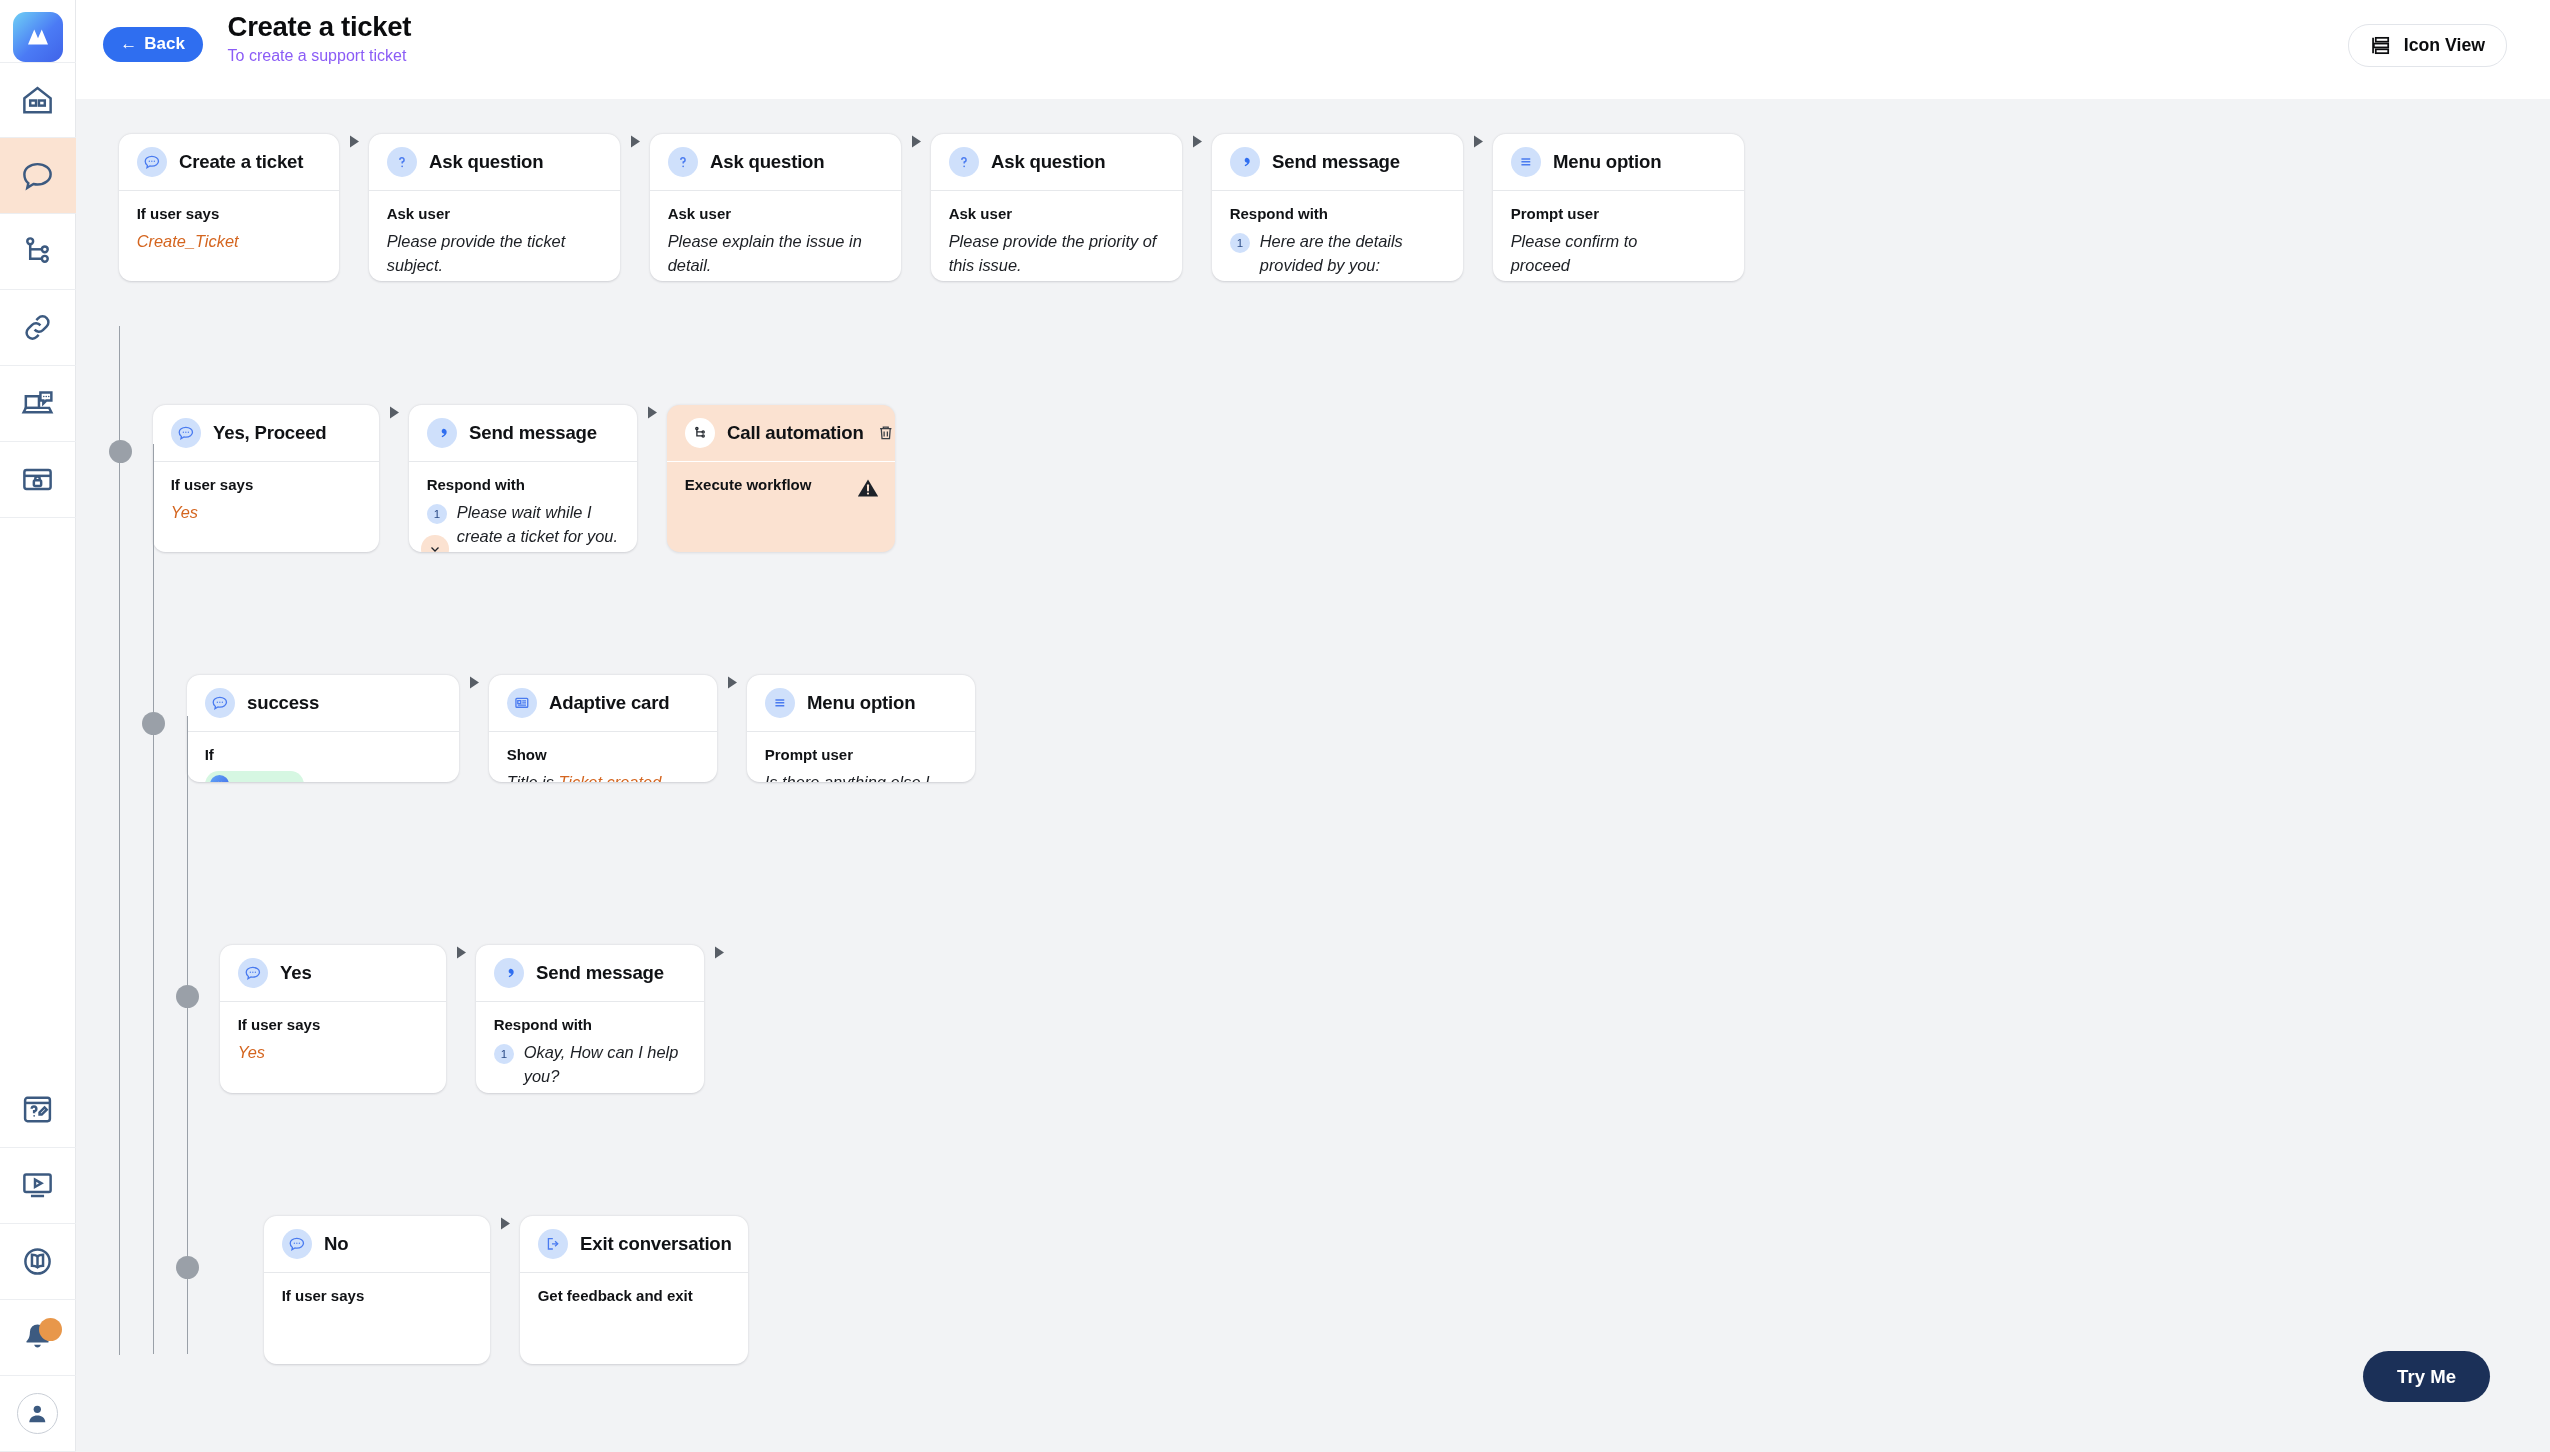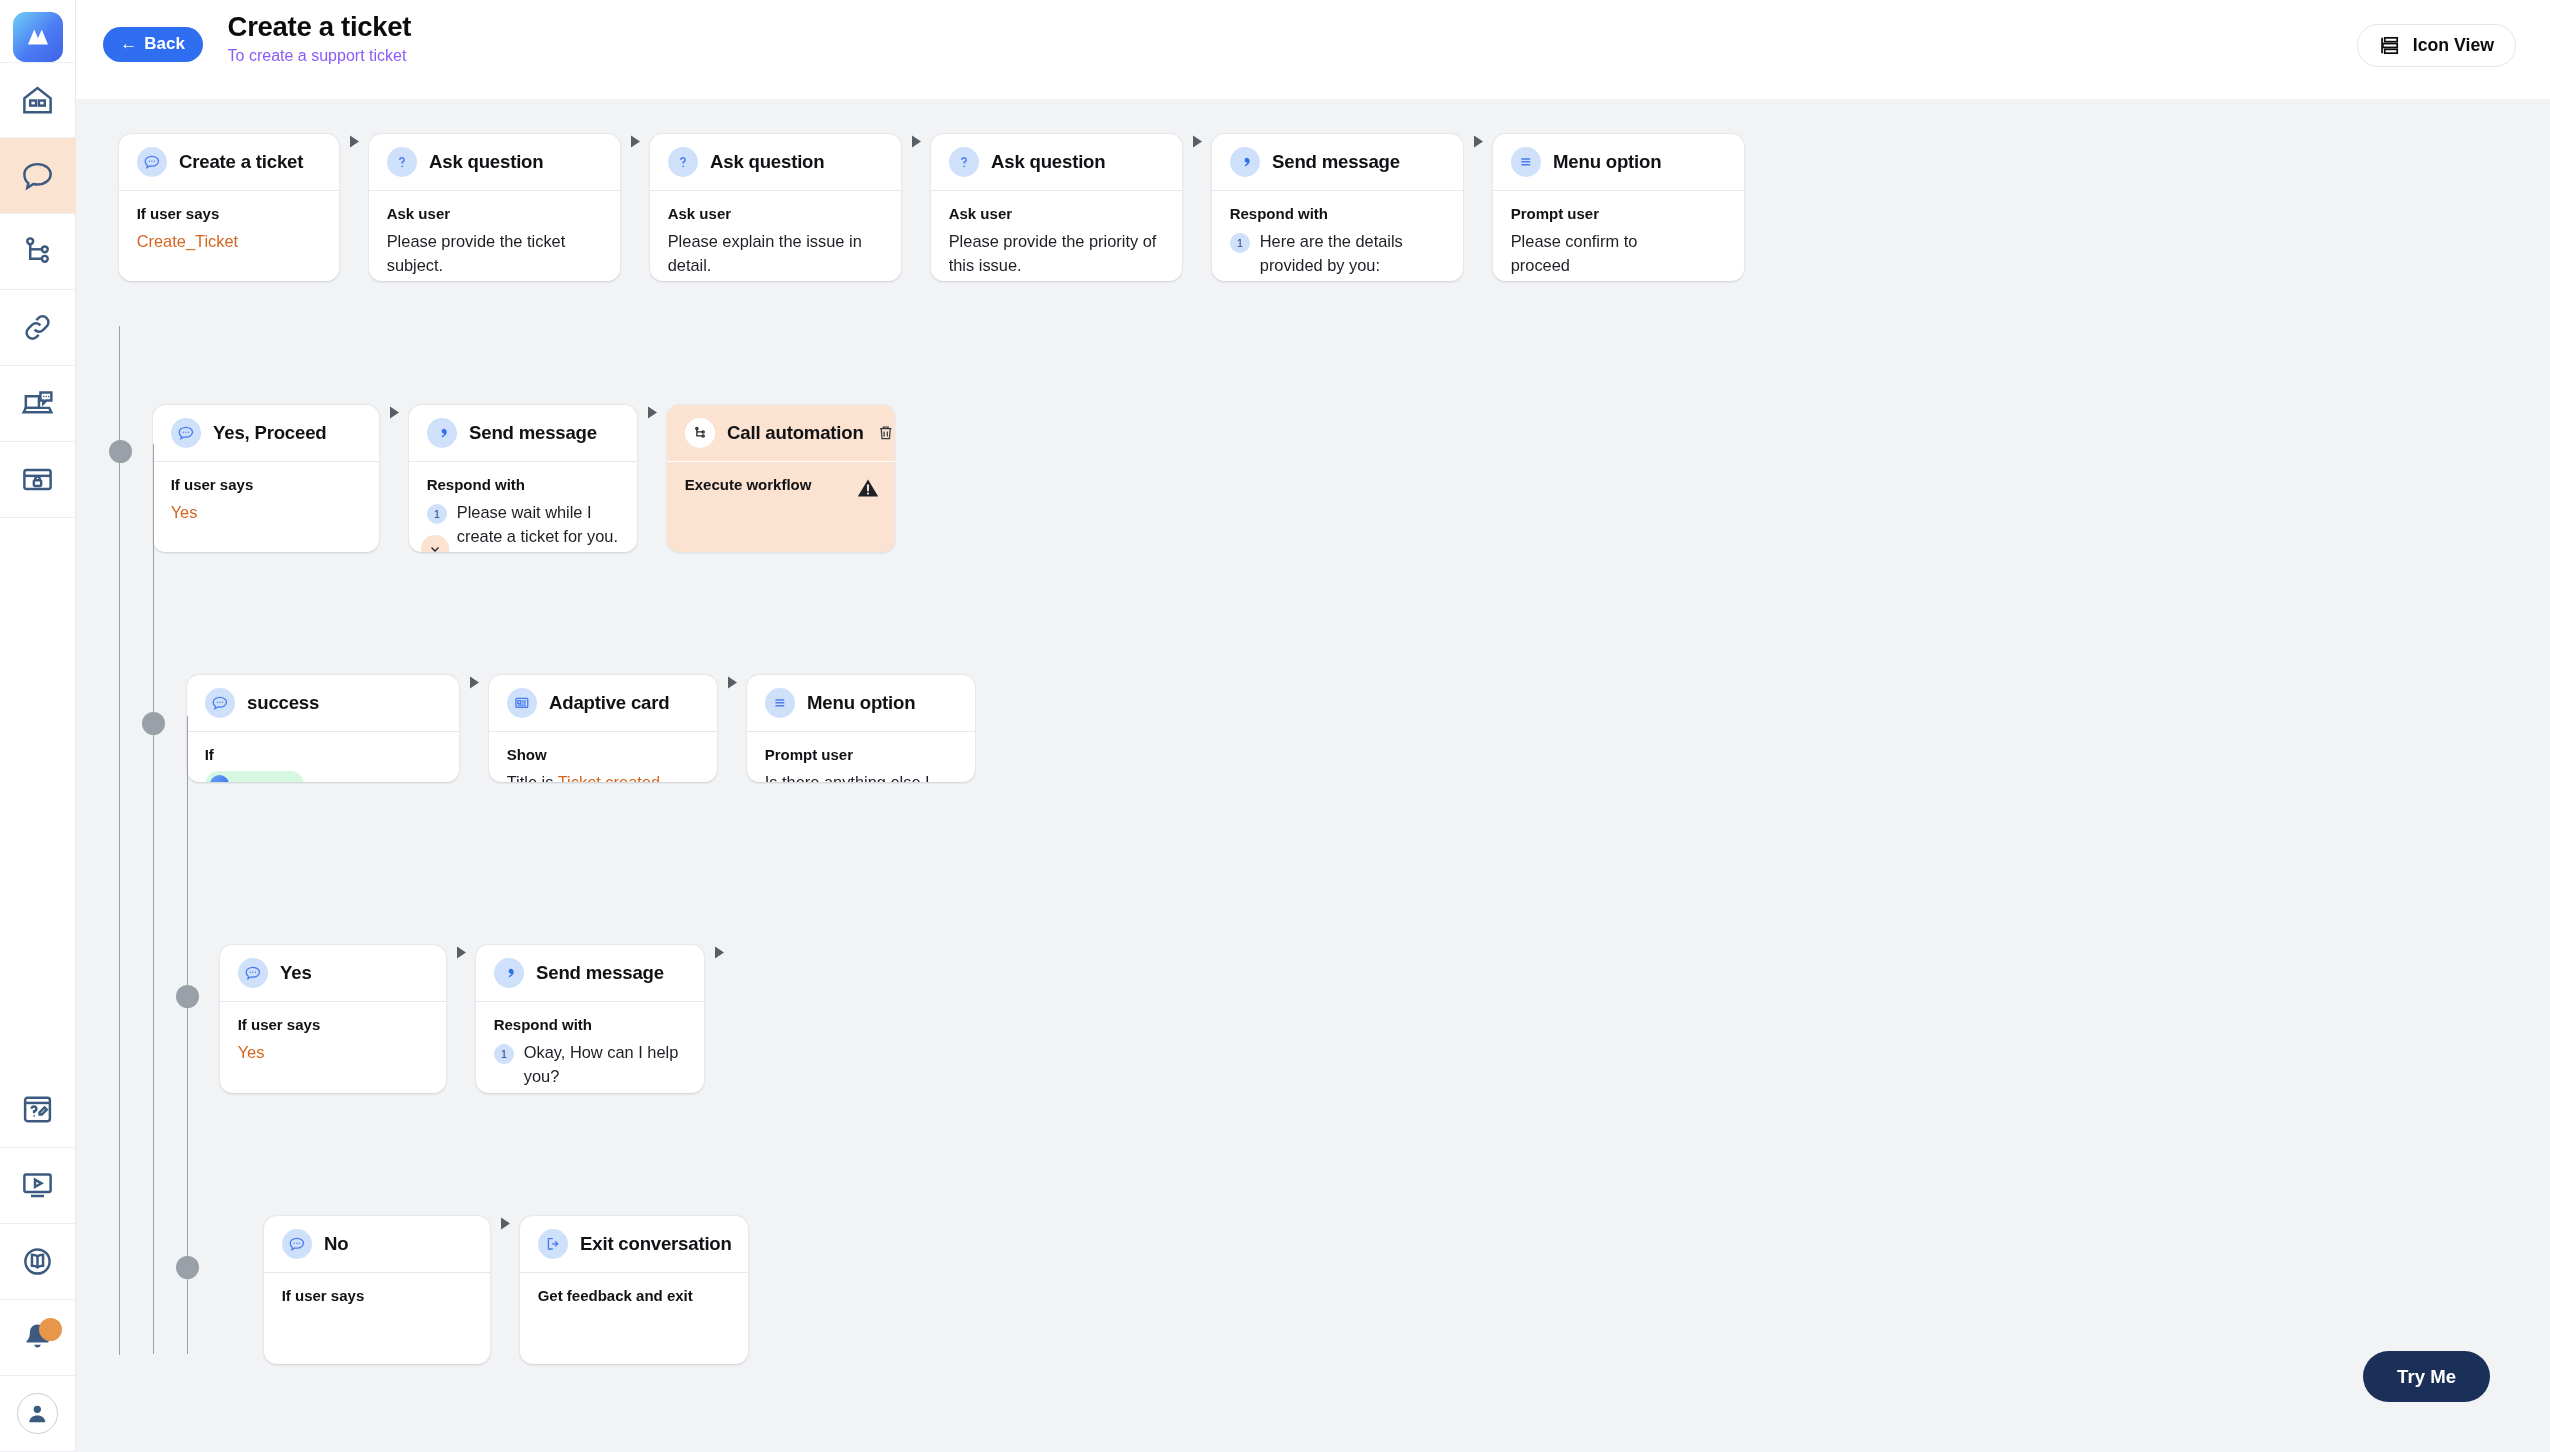--- a/index.html
+++ b/index.html
@@ -48,21 +48,21 @@
   #back-btn {
     margin: 26.6px 0 0 26.6px; height: 35px; padding: 0 17.7px; border-radius: 17.7px;
     background: #2f6ef0; color: #fff; font-size: 17px; font-weight: 600;
     display: flex; align-items: center; gap: 7px; border: none; cursor: pointer;
     font-family: "Liberation Sans", sans-serif; white-space: nowrap;
   }
   #title-wrap { margin: 10.6px 0 0 25px; }
   #page-title { font-size: 27.5px; font-weight: 700; color: #0b0c0e; letter-spacing: -0.3px; }
   #page-sub { font-size: 16px; color: #8b5cf6; margin-top: 4.4px; }
   #icon-view-btn {
-    position: absolute; right: 34px; top: 24px; height: 43px; padding: 0 21px;
+    position: absolute; right: 43px; top: 24px; height: 43px; padding: 0 21px;
     border-radius: 21px; border: 1.2px solid #e2e5ea; background: #fff;
     display: flex; align-items: center; gap: 10.6px; cursor: pointer;
     font-size: 17.7px; font-weight: 600; color: #0b0c0e;
     font-family: "Liberation Sans", sans-serif;
   }
   #icon-view-btn svg { width: 23px; height: 23px; stroke: #0b0c0e; fill: none; stroke-width: 1.8; }
 
   
   #canvas {
     position: absolute; left: 76px; top: 99px; right: 0; bottom: 0;
@@ -86,21 +86,21 @@
     display: flex; align-items: center; justify-content: center; flex: none;
   }
   .card.sel .cicon { background: #ffffff; }
   .cicon svg { width: 17.7px; height: 17.7px; stroke: #4a7bf0; fill: none; stroke-width: 1.8; }
   .card.sel .cicon svg { stroke: #24292f; }
   .ctitle { font-size: 18.6px; font-weight: 700; color: #101215; letter-spacing: -0.2px; white-space: nowrap; }
   .chead-actions { margin-left: auto; display: flex; gap: 12.4px; align-items: center; }
   .chead-actions svg { width: 19.5px; height: 19.5px; stroke: #3a3f46; fill: none; stroke-width: 1.6; cursor: pointer; }
   .cbody { padding: 14px 17.7px 12.4px; position: relative; }
   .blabel { font-size: 15px; font-weight: 700; color: #101215; margin-bottom: 8px; }
-  .btext { font-size: 16.4px; color: #1c1f24; line-height: 1.45; }
+  .btext { font-size: 16.4px; color: #1c1f24; line-height: 1.45; font-style: italic; }
   .btext.accent { color: #d4651f; }
   .inline-accent { color: #d4651f; }
   .numline { display: flex; gap: 9.7px; align-items: flex-start; margin-top: 2.7px; }
   .numbadge {
     width: 20.4px; height: 20.4px; border-radius: 50%; background: #cfe0fb; color: #2b4b86;
     font-size: 11.5px; display: flex; align-items: center; justify-content: center; flex: none; margin-top: 2.7px;
   }
   .chev {
     position: absolute; left: 12.4px; bottom: -1.8px; width: 27.5px; height: 27.5px; border-radius: 50%;
     background: #fbe2d1; display: flex; align-items: center; justify-content: center; cursor: pointer;

